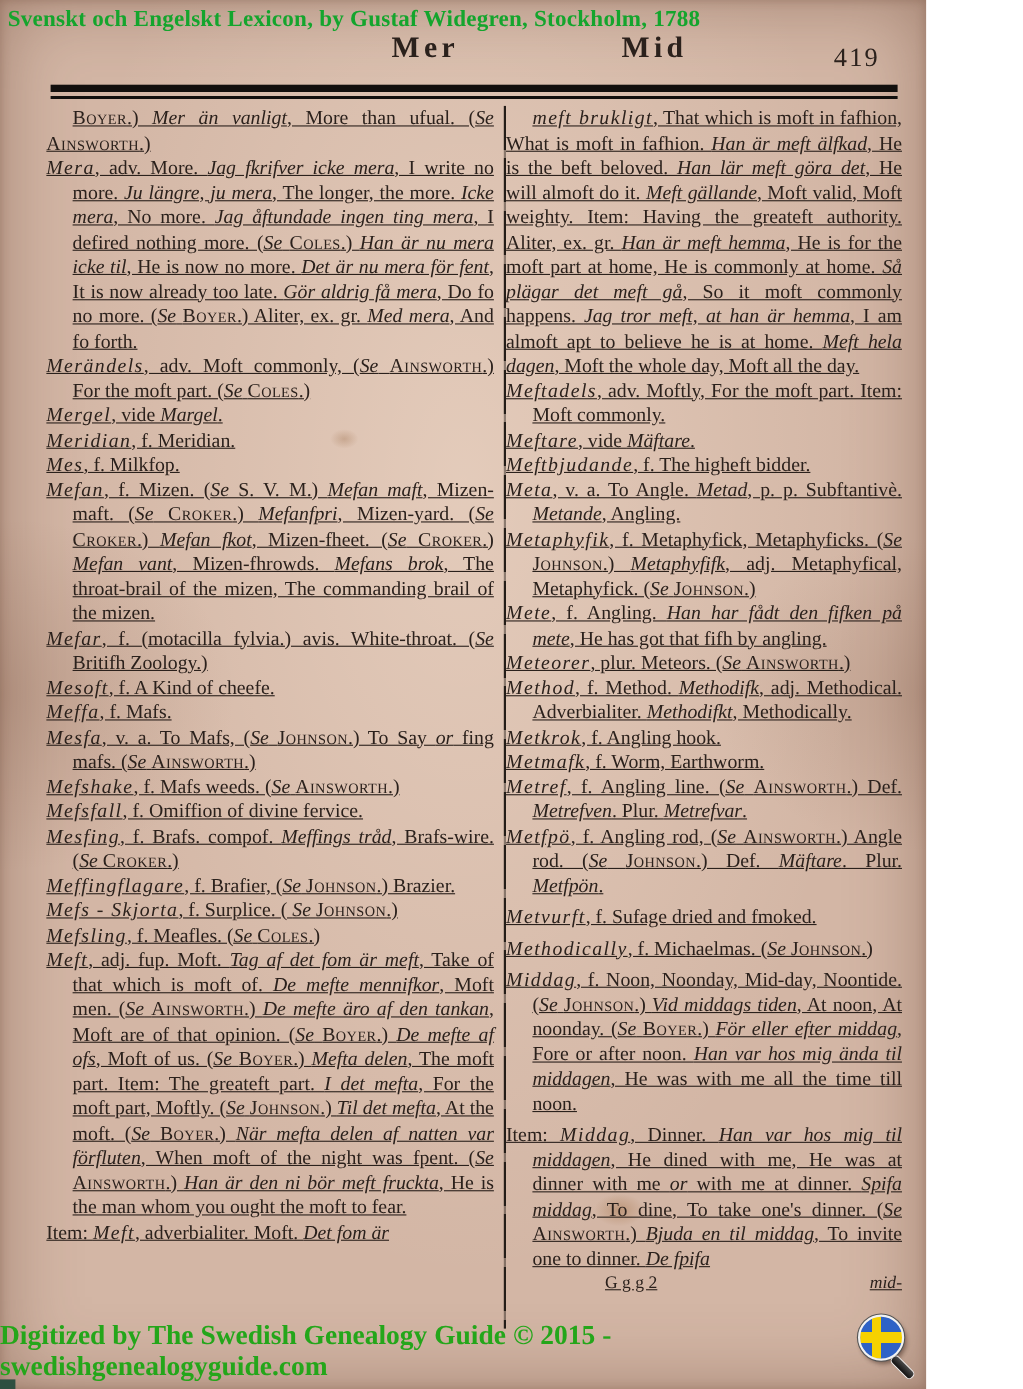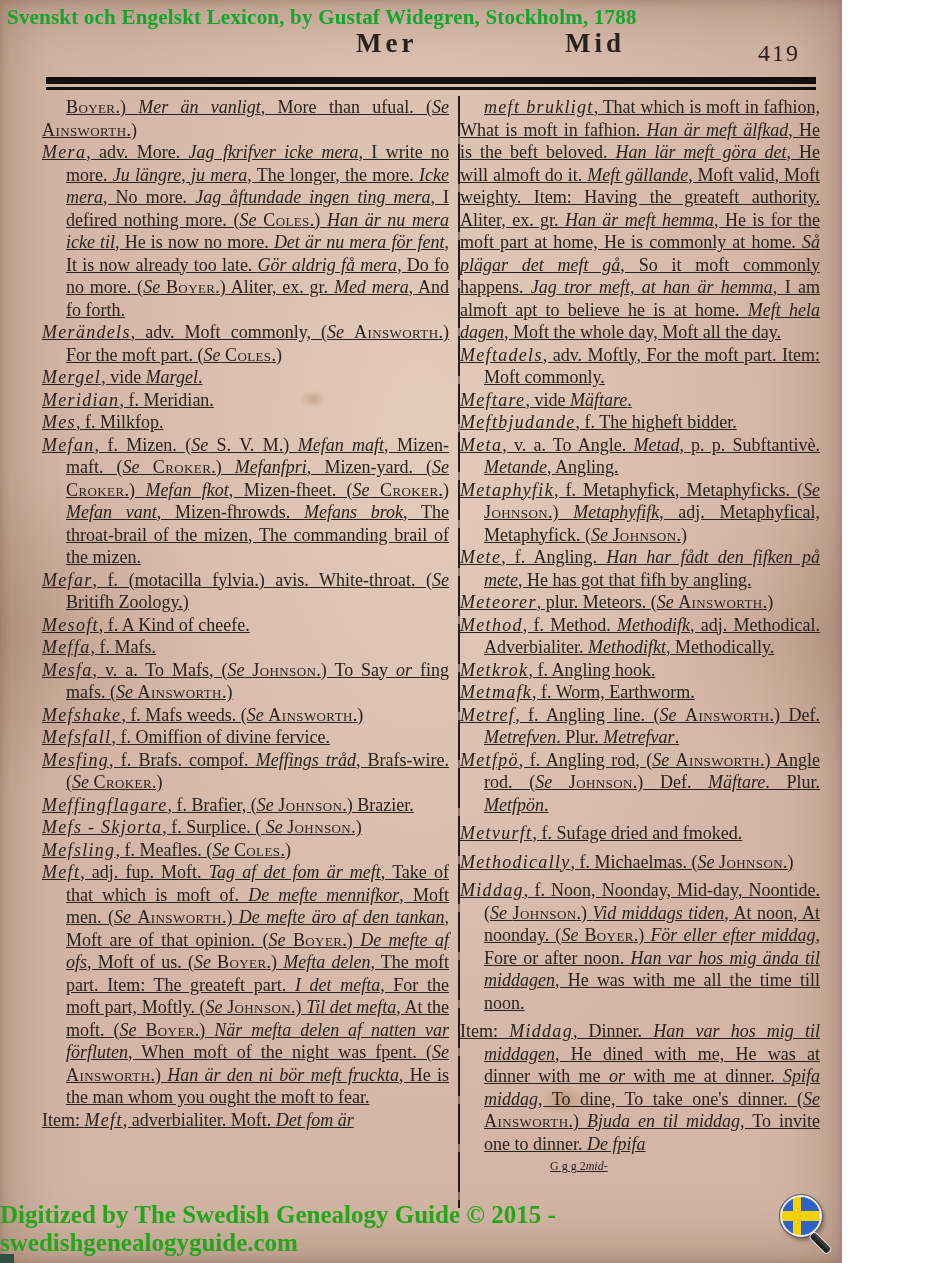--- a/index.html
+++ b/index.html
@@ -36,21 +36,21 @@
   .divider{width:2px;background:repeating-linear-gradient(to bottom,#241d18 0 40px,rgba(36,29,24,.45) 40px 48px);}
   .col.right{flex:1;padding-left:0;}
 
   .entry{text-indent:-24px;padding-left:24px;}
   .entry.cont{text-indent:24px;padding-left:0;}
   .entry.gap{margin-top:6px;}
   .entry i{font-style:italic;}
   .entry > i:first-child{letter-spacing:1.3px;}
   .sc{font-variant:small-caps;letter-spacing:.4px;}
 
-  .sig-row{display:flex;padding-left:90px;font-size:12px;line-height:23px;}
+  .sig-row{display:flex;justify-content:space-between;padding-left:90px;font-size:16px;line-height:23px;}
   .sig-row .catch{font-style:italic;}
 
   .footer{position:absolute;left:0;right:0;bottom:6px;text-align:left;
     font-size:25px;font-weight:bold;color:var(--footer_green,#24a61a);}
 
   .flagmag{position:absolute;right:8px;bottom:8px;width:58px;height:60px;}
   .flagmag .lens{
     position:absolute;left:4px;top:0;width:38px;height:38px;border-radius:50%;
     border:2px solid #f2f2f2;box-shadow:0 0 0 1px #555, 2px 3px 4px rgba(40,20,10,.45);
     background:

